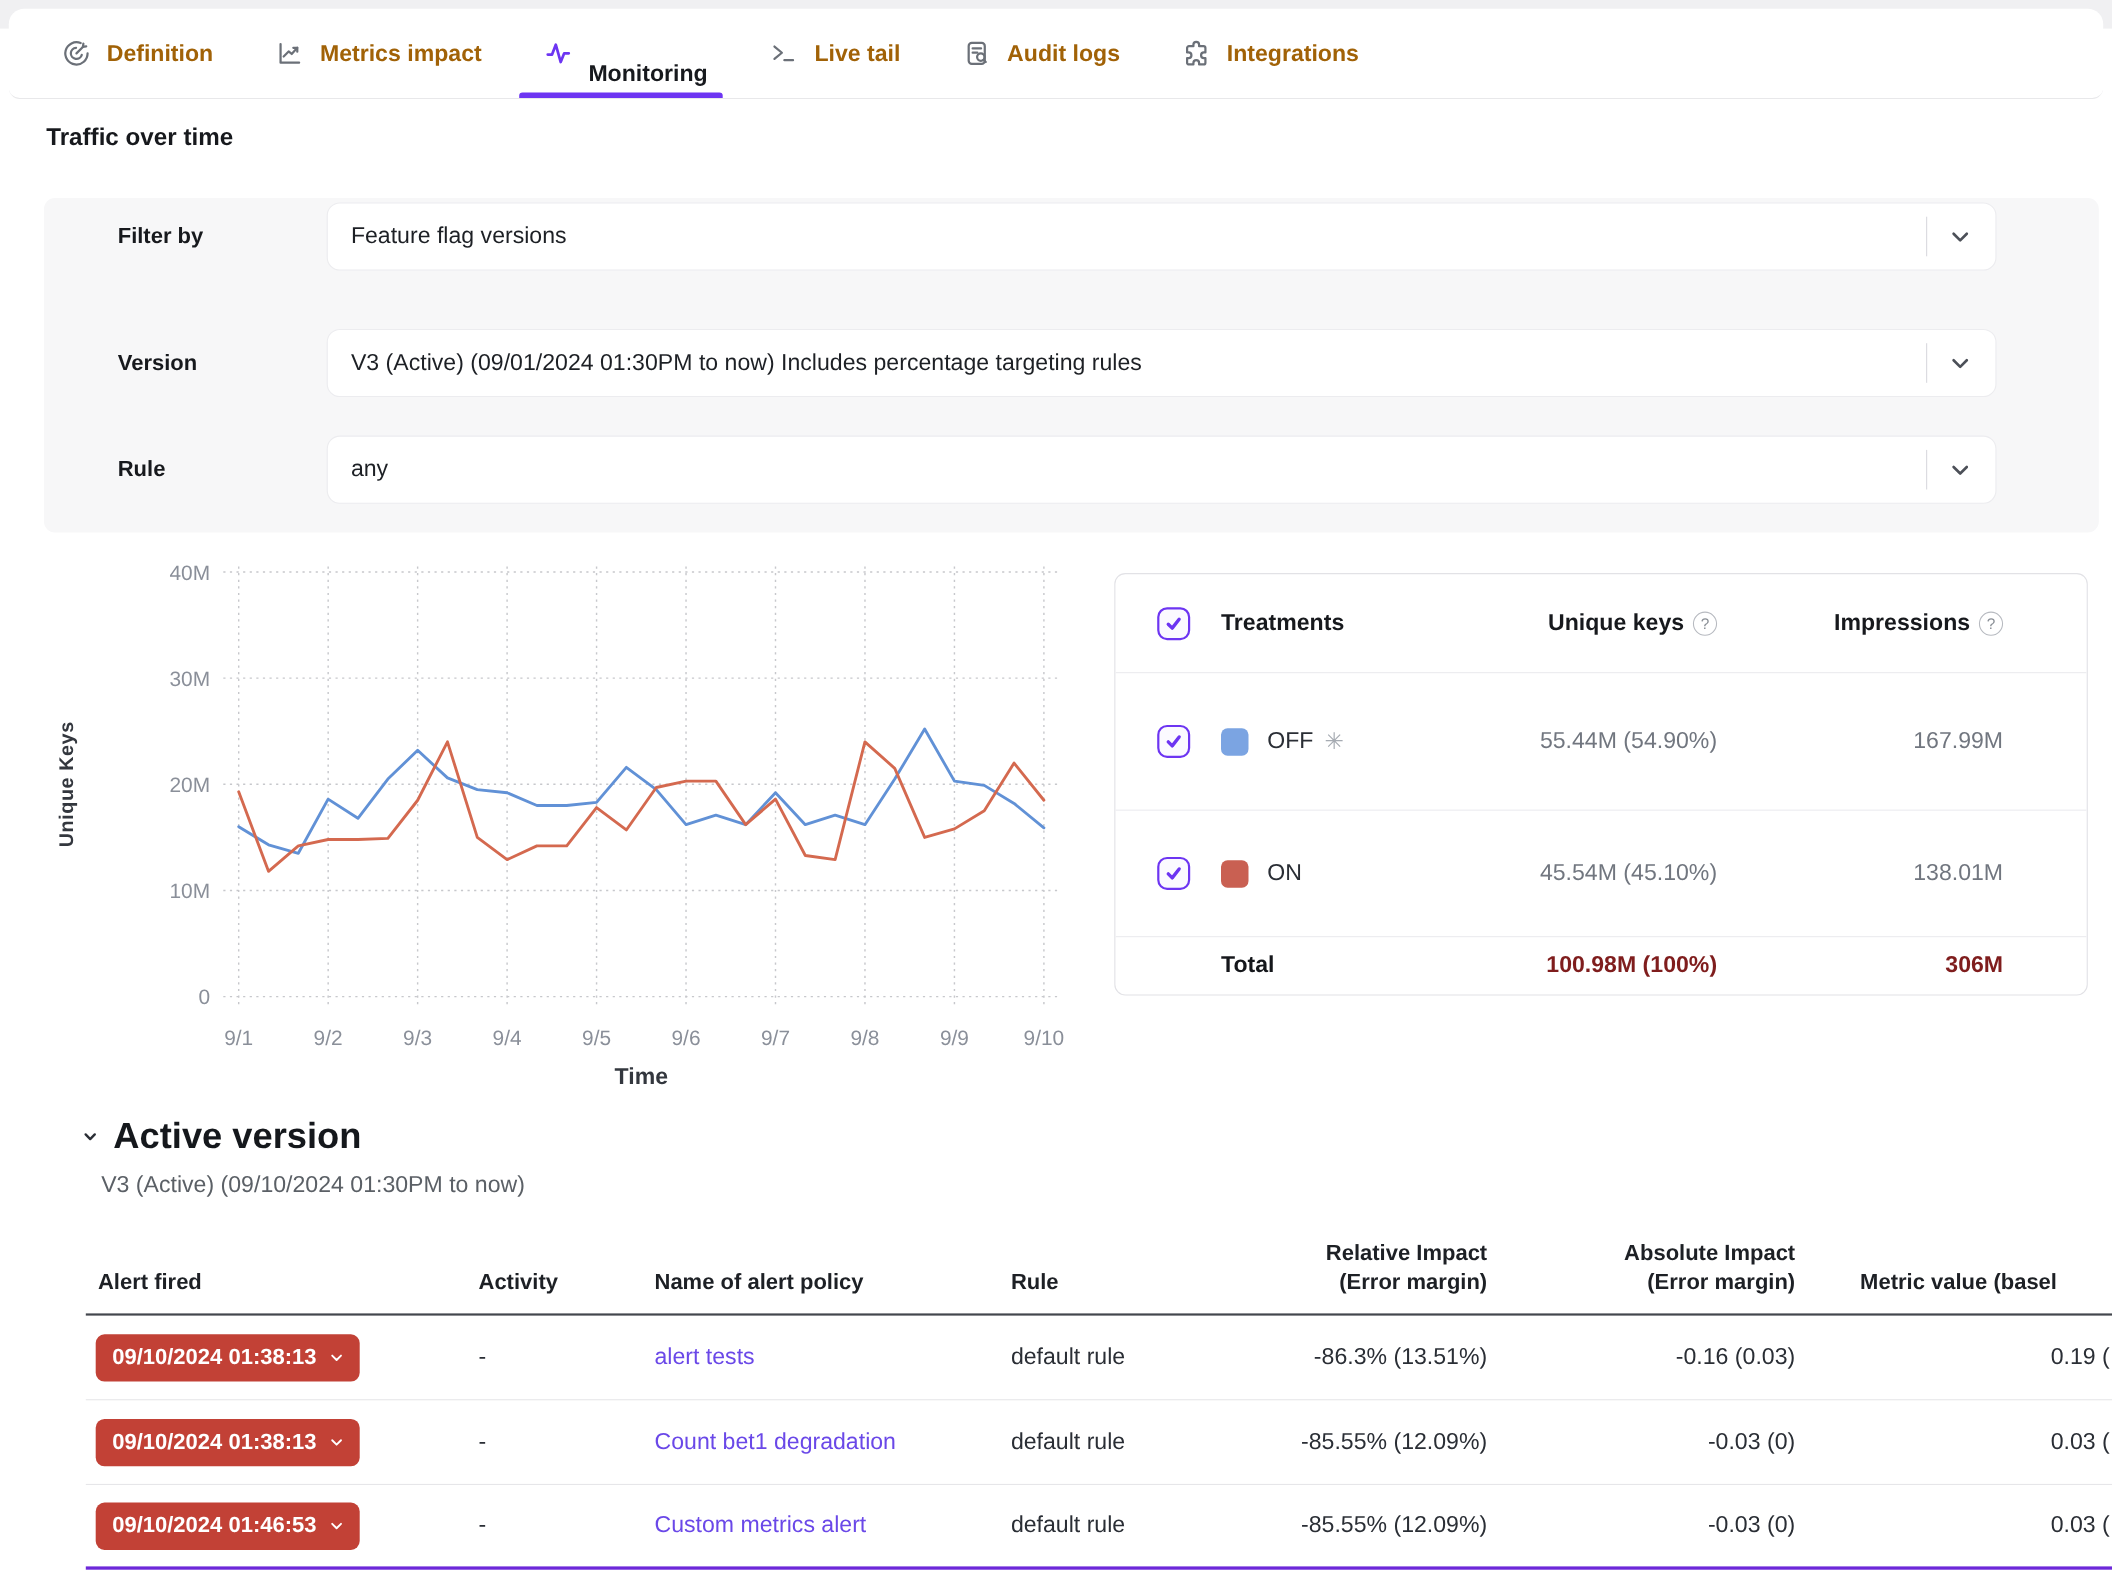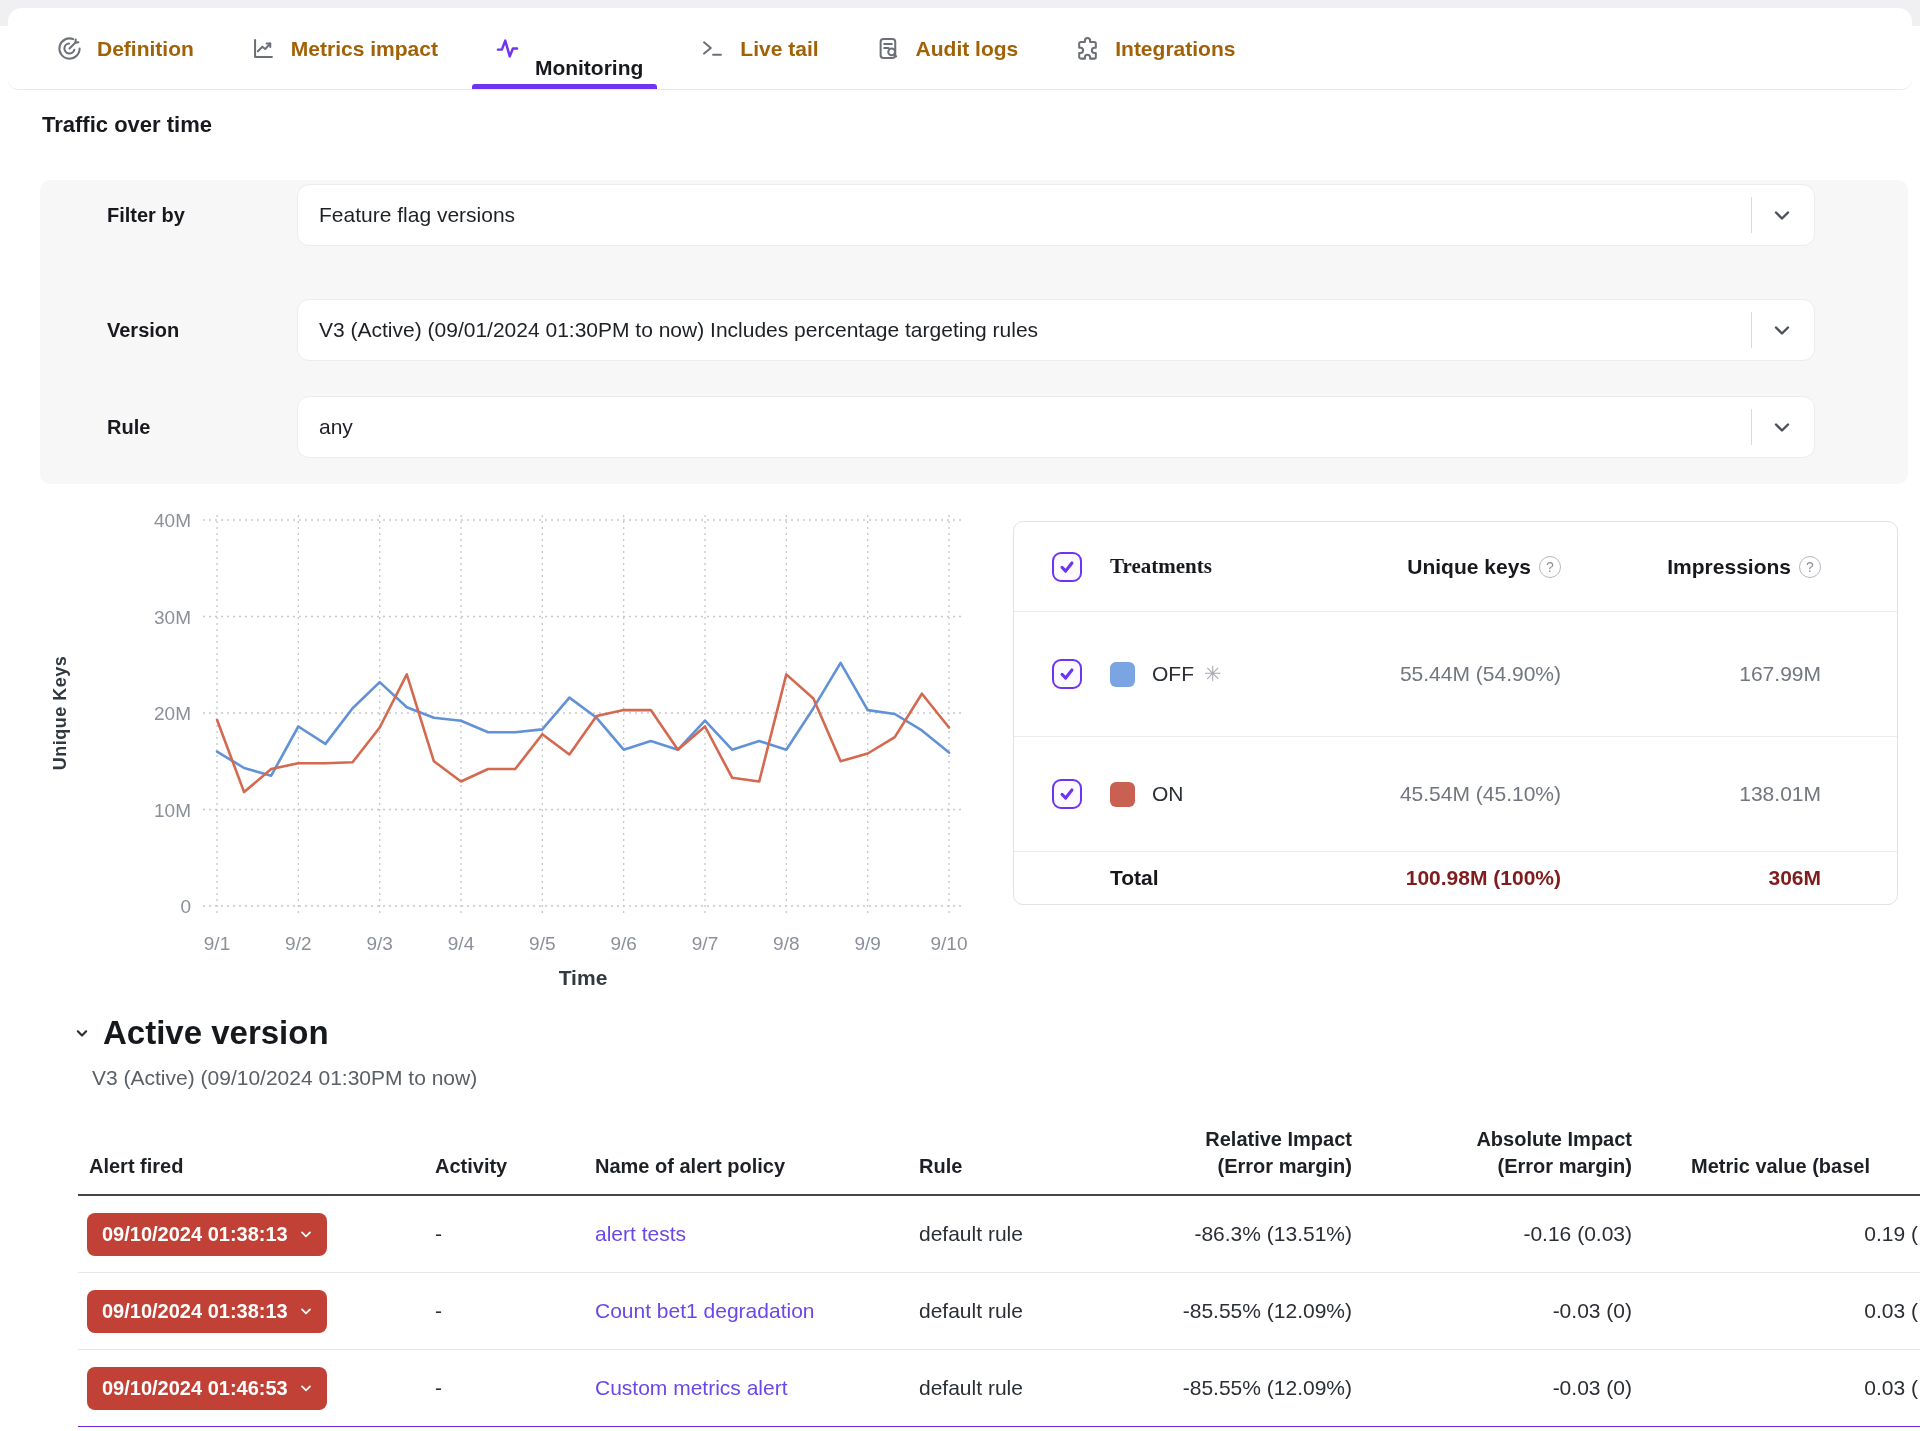--- a/index.html
+++ b/index.html
@@ -55,21 +55,21 @@
   .chart .ytick,.chart .xtick{fill:var(--tick);font-size:19px;}
   .chart .axis-label{fill:#33373e;font-weight:700;font-size:18px;letter-spacing:.5px;}
   .chart .xlabel{font-size:21px;letter-spacing:0;}
 
   
   .legend-card{position:absolute;left:1013px;top:521px;width:885px;height:384px;background:#fff;
     border:1px solid #e2e2e6;border-radius:10px;display:grid;grid-template-rows:90px 125px 115px 1fr;overflow:hidden;}
   .legend-row{display:grid;grid-template-columns:58px 42px 1fr 300px 260px;align-items:center;
     padding:0 76px 0 38px;border-bottom:1px solid #ececef;}
   .legend-row:last-child{border-bottom:none;}
-  .legend-title{grid-column:2/4;font-size:21px;font-weight:700;color:#17191d;font-family:Liberation Serif, serif;}
+  .legend-title{grid-column:2/4;font-size:21px;font-weight:700;color:#17191d;}
   .legend-col{display:flex;align-items:center;justify-content:flex-end;gap:8px;font-size:21px;color:var(--muted);text-align:right;}
   .legend-col.head{font-weight:700;color:#17191d;}
   .legend-label{display:flex;align-items:center;gap:10px;font-size:21px;color:var(--ink2);}
   .default-marker{color:#a6abb2;font-size:21px;}
   .swatch{width:25px;height:25px;border-radius:6px;}
   .checkbox{width:30px;height:30px;border:2.5px solid var(--accent);border-radius:9px;background:#fbfaff;
     display:flex;align-items:center;justify-content:center;cursor:pointer;}
   .checkbox svg{width:18px;height:18px;stroke:var(--accent);fill:none;stroke-width:3.4;stroke-linecap:round;stroke-linejoin:round;}
   .help{width:22px;height:22px;border:1.5px solid #b7bac0;border-radius:50%;display:inline-flex;align-items:center;
     justify-content:center;font-size:14px;color:#8b9097;font-weight:400;cursor:pointer;flex:none;}
@@ -85,21 +85,21 @@
 
   
   .alerts{position:absolute;left:78px;right:0;top:1100px;}
   .alerts-grid{display:grid;grid-template-columns:346px 160px 324px 200px 255px 280px 1fr;}
   .alerts-header{height:96px;align-items:end;padding-bottom:14px;border-bottom:2px solid #43474d;}
   .hcell{font-size:20px;font-weight:700;color:#1d2025;line-height:1.35;white-space:nowrap;}
   .pad{padding-left:11px;}
   .r{text-align:right;padding-right:11px;}
   .metric-h{padding-left:48px;}
   .alert-row{height:77px;align-items:center;border-bottom:1px solid var(--hairline);}
-  .alert-row:last-child{border-bottom:1px solid #6d28d9;}
+  .alert-row:last-child{border-bottom:3px solid #6d28d9;}
   .cell{font-size:21px;color:var(--ink2);white-space:nowrap;}
   .badge{display:inline-flex;align-items:center;gap:10px;background:var(--badge);color:#fff;font-weight:700;
     font-size:20px;padding:10px 13px 10px 15px;border-radius:8px;margin-left:9px;cursor:pointer;white-space:nowrap;}
   .badge svg{width:16px;height:16px;stroke:#fff;fill:none;stroke-width:2.6;stroke-linecap:round;stroke-linejoin:round;}
   .policy-link{color:var(--link);cursor:pointer;}
   .metric-v{text-align:right;padding-right:2px;}
 </style>
 </head>
 <body>
 

